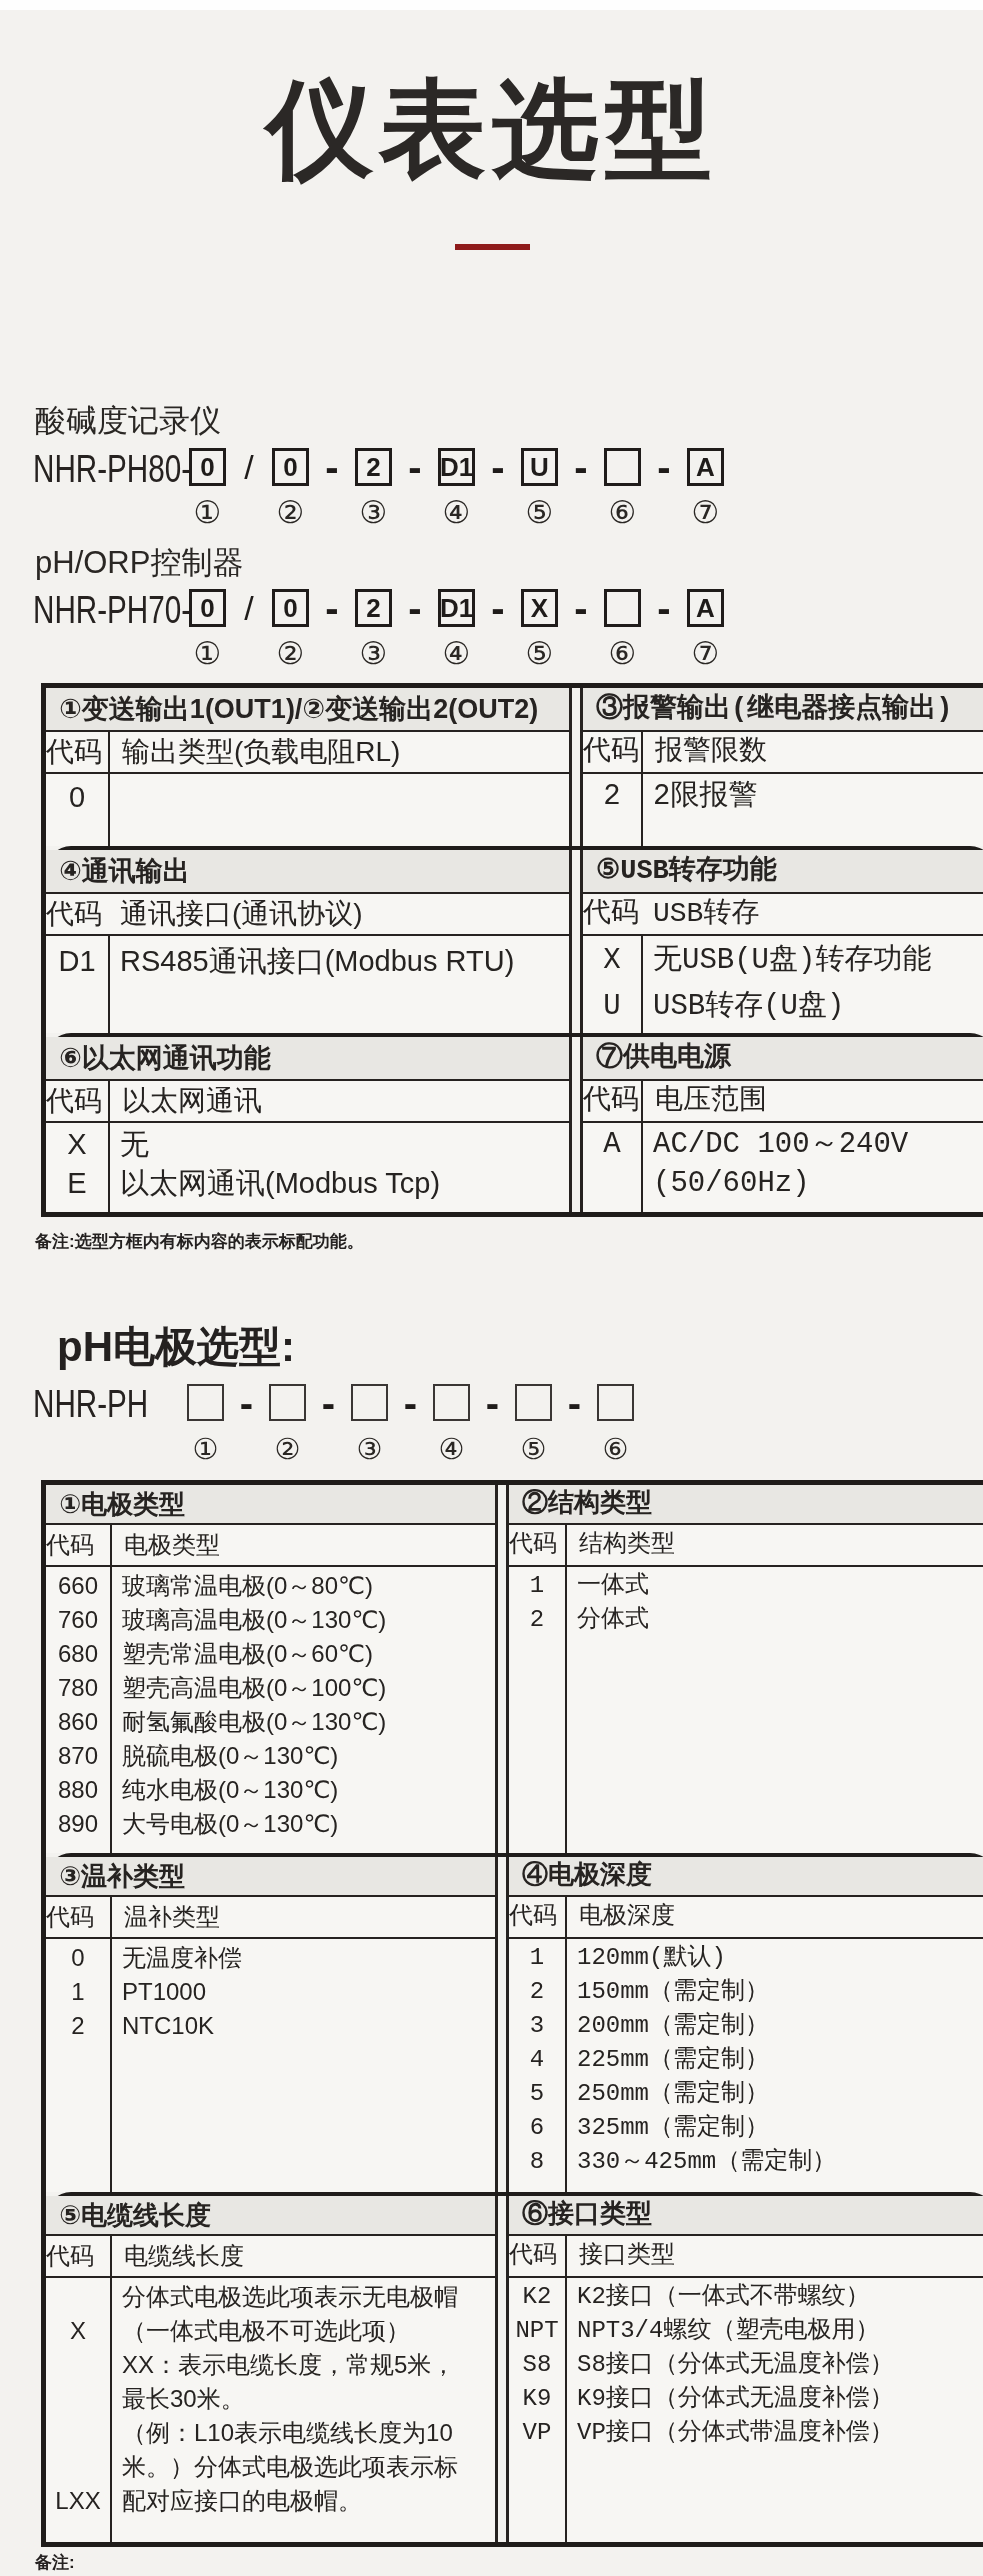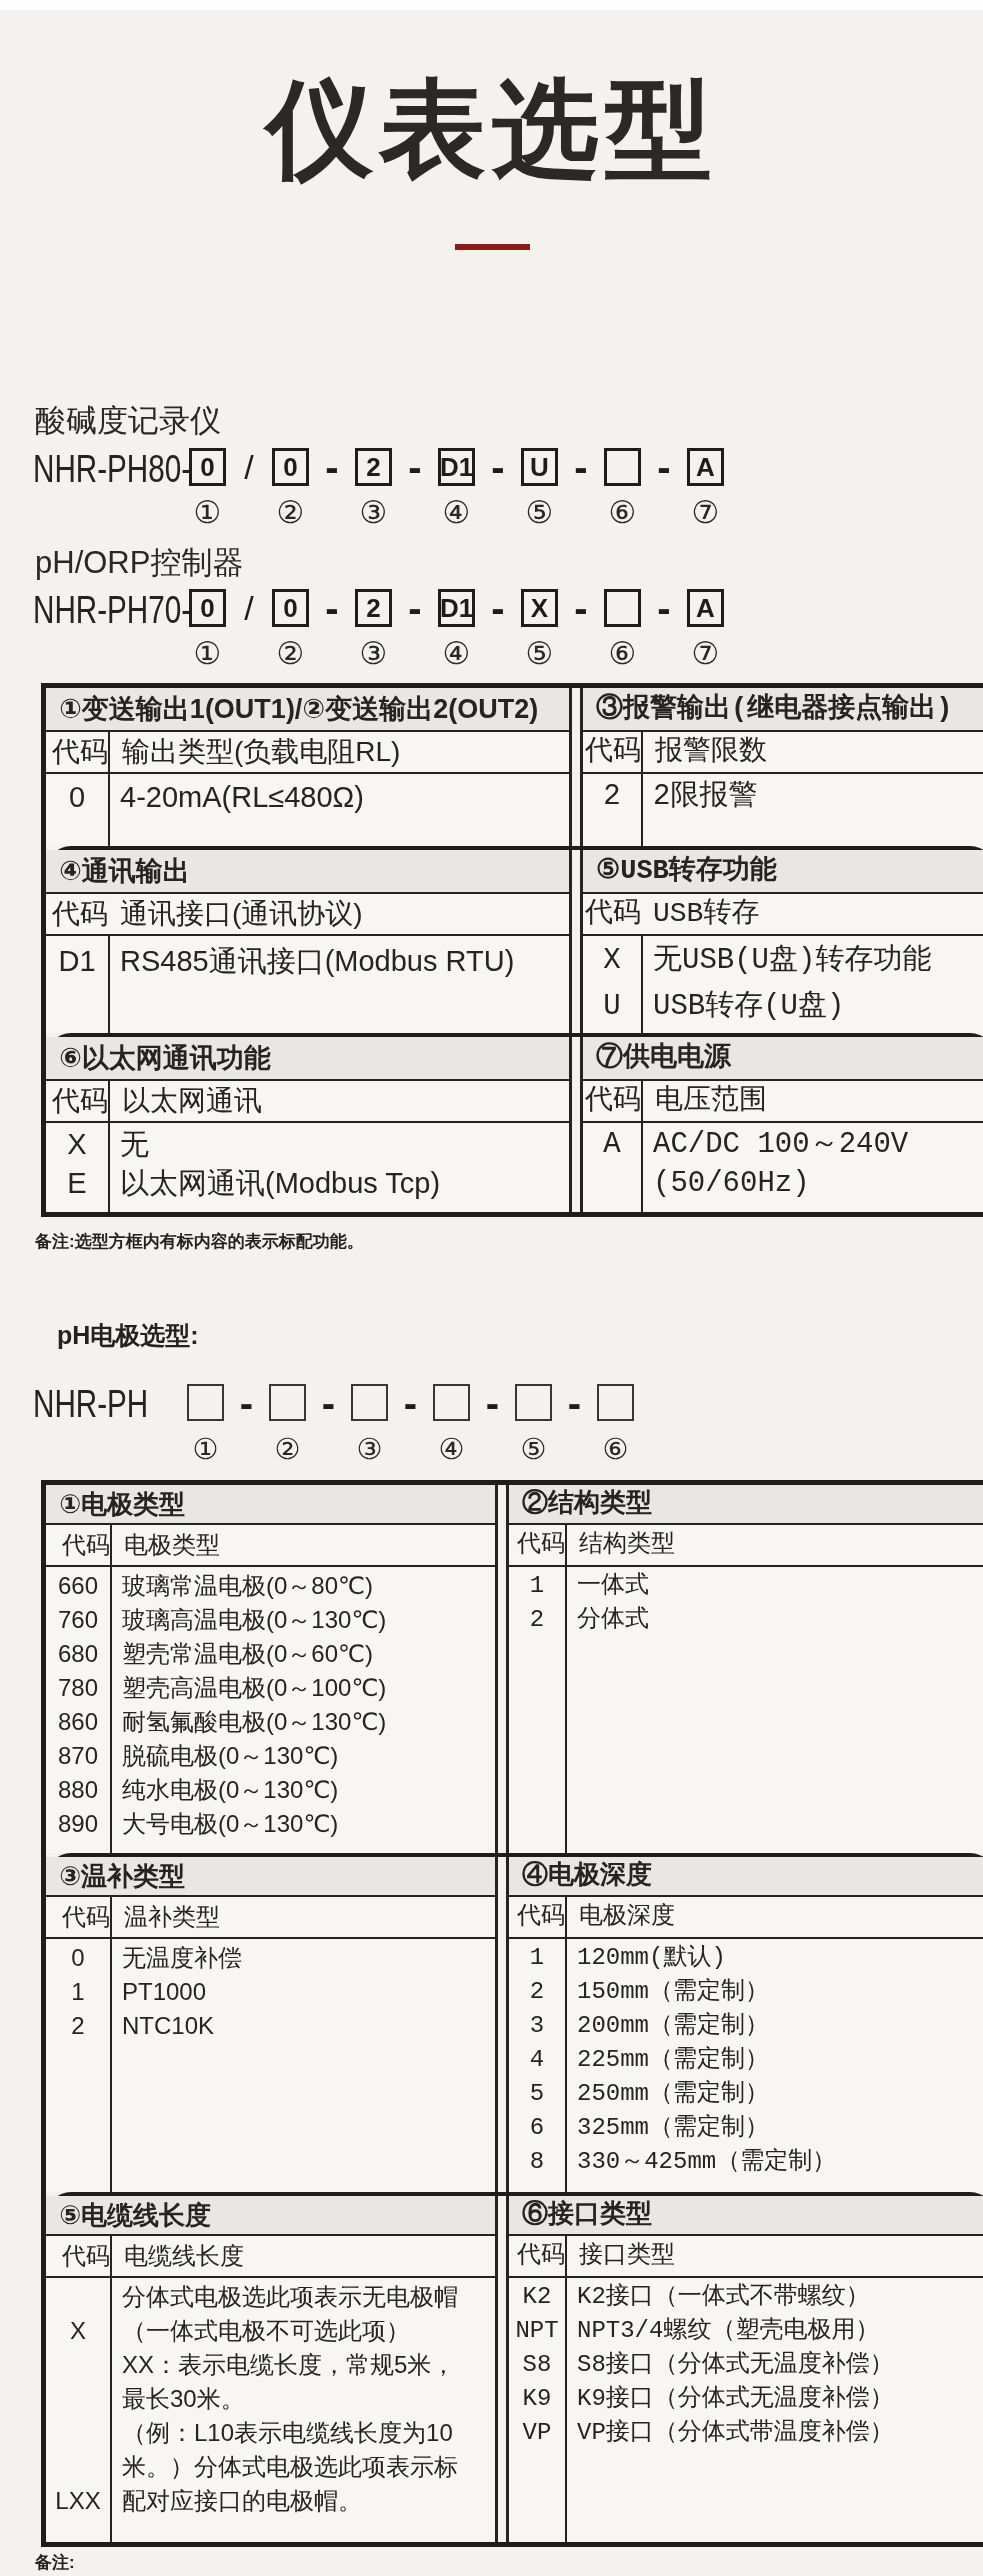--- a/index.html
+++ b/index.html
@@ -17,21 +17,21 @@
   .title{
     position:absolute;left:0;top:58px;width:984px;margin:0;
     text-align:center;font-size:107px;font-weight:900;color:#2b2826;letter-spacing:6px;
   }
   .title-dash{position:absolute;left:455px;top:244px;width:75px;height:6px;background:#8e1b1b;}
 
   
   .prod-label{position:absolute;left:35px;font-size:31px;font-weight:500;color:#2a2724;}
   .lbl1{top:400px;}
   .lbl2{top:542px;}
-  .el-heading{position:absolute;left:57px;top:1319px;font-size:25px;font-weight:700;color:#242120;}
+  .el-heading{position:absolute;left:57px;top:1319px;font-size:42px;font-weight:700;color:#242120;}
 
   .model-prefix{
     position:absolute;left:33px;font-size:38px;font-weight:500;color:#262220;
     transform:scaleX(0.78);transform-origin:left center;white-space:nowrap;letter-spacing:0px;
   }
   .pfx1{top:448px;}
   .pfx2{top:589px;}
   .pfx3{top:1383px;}
 
   .code-row{position:absolute;left:189px;display:flex;align-items:center;height:40px;}
@@ -83,21 +83,21 @@
   .sec-title{
     background:#e8e7e3;border-bottom:2px solid #262220;
     font-weight:700;padding-left:13px;white-space:nowrap;overflow:hidden;
   }
   .t1 .sec-title{height:42px;line-height:42px;font-size:27px;}
   .t2 .sec-title{height:38px;line-height:38px;font-size:26px;}
 
   .colhdr{display:flex;border-bottom:2px solid #262220;}
   .t1 .colhdr{height:40px;line-height:40px;font-size:28px;}
   .t2 .colhdr{height:40px;line-height:40px;font-size:24px;}
-  .code-h{width:var(--cw);text-align:right;border-right:2px solid #262220;flex:0 0 var(--cw);}
+  .code-h{width:var(--cw);text-align:left;border-right:2px solid #262220;flex:0 0 var(--cw);}
   .colhdr.no-div .code-h{border-right:none;}
   .desc-h{padding-left:12px;white-space:nowrap;overflow:hidden;}
 
   .data{
     padding-top:2px;
     background-image:linear-gradient(#262220,#262220);
     background-repeat:no-repeat;background-size:2px 100%;
     background-position:var(--cw) 0;
   }
   .drow{display:flex;align-items:flex-start;}
@@ -242,21 +242,20 @@
     <div class="half left">
       <div class="sec-title">①变送输出1(OUT1)/②变送输出2(OUT2)</div>
       <div class="colhdr">
           <span class="code-h">代码</span>
           <span class="desc-h">输出类型(负载电阻RL)</span>
         </div>
       <div class="data">
 
       <div class="drow">
             <span class="dcode">0</span>
-            <span class="ddesc">4-20mA(RL≤480Ω)</span>
           </div>
         </div>
     </div>
     <div class="gapcol"></div>
     <div class="half right">
       <div class="sec-title">③报警输出(继电器接点输出)</div>
       <div class="colhdr">
           <span class="code-h">代码</span>
           <span class="desc-h">报警限数</span>
         </div>

